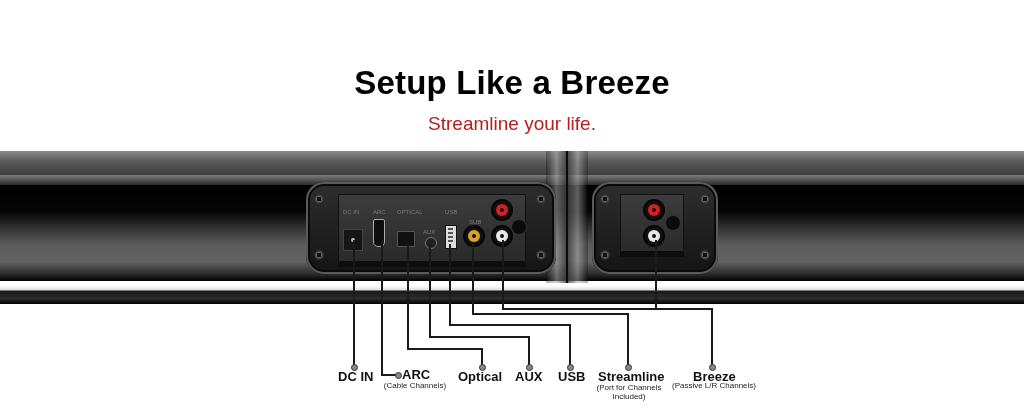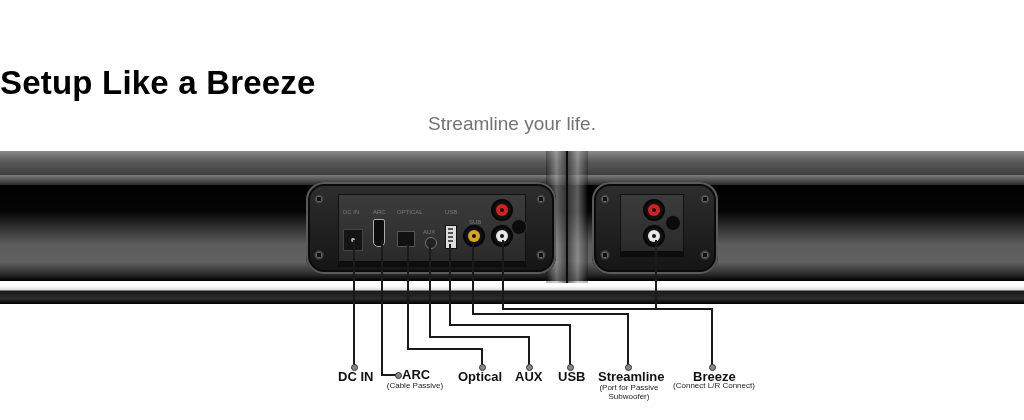--- a/index.html
+++ b/index.html
@@ -1,18 +1,18 @@
 <!DOCTYPE html>
 <html><head>
 <meta charset="utf-8">
 <style>
   html, body { margin:0; padding:0; }
   body { width:1024px; height:420px; background:#ffffff; position:relative; overflow:hidden; font-family:"Liberation Sans", sans-serif; }
-  .title { position:absolute; left:0; width:1024px; top:64px; text-align:left; font-weight:bold; font-size:33px; color:#000; letter-spacing:0.2px; }
-  .subtitle { position:absolute; left:0; width:1024px; top:113px; text-align:center; font-size:19px; color:#737373; }
+  .title { position:absolute; left:0; width:1024px; top:64px; text-align:center; font-weight:bold; font-size:33px; color:#000; letter-spacing:0.2px; }
+  .subtitle { position:absolute; left:0; width:1024px; top:113px; text-align:center; font-size:19px; color:#b91c1c; }
 
   
   .bar { position:absolute; left:0; width:1024px; top:151px; height:132px; }
   .bar-top { position:absolute; left:0; right:0; top:0; height:26px; background:linear-gradient(#8a8a8a 0%, #5a5a5a 40%, #3a3a3a 100%); }
   .bar-lip { position:absolute; left:0; right:0; top:24px; height:10px; background:linear-gradient(#7c7c7c,#2a2a2a); }
   .bar-body { position:absolute; left:0; right:0; top:34px; height:96px; background:linear-gradient(#000 0%, #050505 28%, #3a3a3a 48%, #5c5c5c 62%, #626262 80%, #2a2a2a 93%, #000 100%); }
   .bar-foot { position:absolute; left:0; width:1024px; top:286px; height:18px; background:linear-gradient(#fff 0%, #e0e0e0 20%, #1a1a1a 30%, #2c2c2c 70%, #000 100%); }
   .seam { position:absolute; top:151px; height:132px; width:42px; left:546px; background:linear-gradient(90deg, rgba(0,0,0,0.3), rgba(170,170,170,0.55) 25%, rgba(60,60,60,0.8) 50%, rgba(170,170,170,0.55) 75%, rgba(0,0,0,0.3)); }
   .seam-line { position:absolute; top:151px; height:132px; width:2px; left:566px; background:#0b0b0b; }
 
@@ -141,23 +141,23 @@
 
   <div class="conn" style="left:502px;top:240px;width:2px;height:70px;"></div>
   <div class="conn" style="left:655px;top:240px;width:2px;height:70px;"></div>
   <div class="conn" style="left:502px;top:308px;width:211px;height:2px;"></div>
   <div class="conn" style="left:711px;top:308px;width:2px;height:58px;"></div>
   <div class="dot" style="left:709px;top:364px;"></div>
 </div>
 
 <div class="lbl" style="left:338px;top:369px;">DC IN</div>
 <div class="lbl" style="left:402px;top:367px;">ARC</div>
-<div class="sub" style="left:383px;top:381px;width:64px;">(Cable Passive)</div>
+<div class="sub" style="left:383px;top:381px;width:64px;">(Cable Channels)</div>
 <div class="lbl" style="left:458px;top:369px;">Optical</div>
 <div class="lbl" style="left:515px;top:369px;">AUX</div>
 <div class="lbl" style="left:558px;top:369px;">USB</div>
 <div class="lbl" style="left:598px;top:369px;">Streamline</div>
 <div class="sub" style="left:596px;top:383px;width:66px;">
-  <div>(Port for Passive</div>
-  <div>Subwoofer)</div>
+  <div>(Port for Channels</div>
+  <div>Included)</div>
 </div>
 <div class="lbl" style="left:693px;top:369px;">Breeze</div>
-<div class="sub" style="left:668px;top:381px;width:92px;">(Connect L/R Connect)</div>
+<div class="sub" style="left:668px;top:381px;width:92px;">(Passive L/R Channels)</div>
 
 </body></html>

